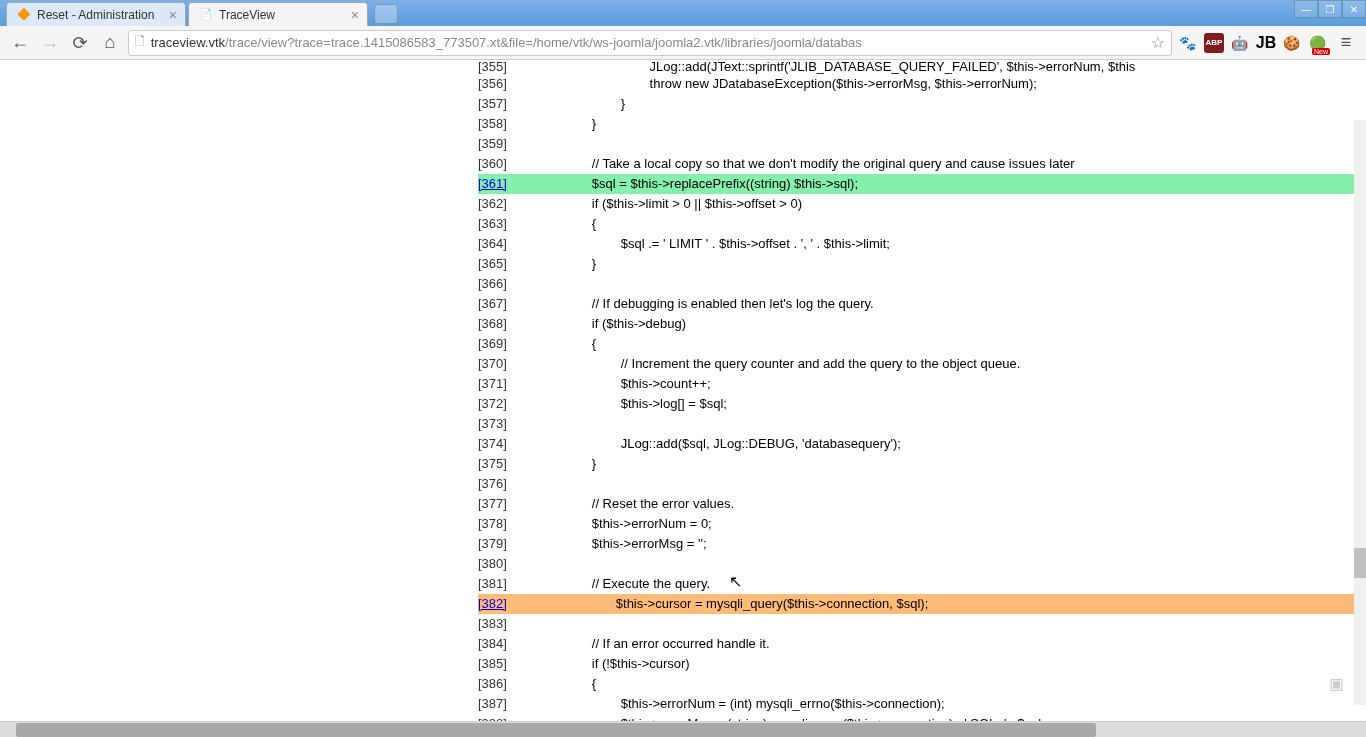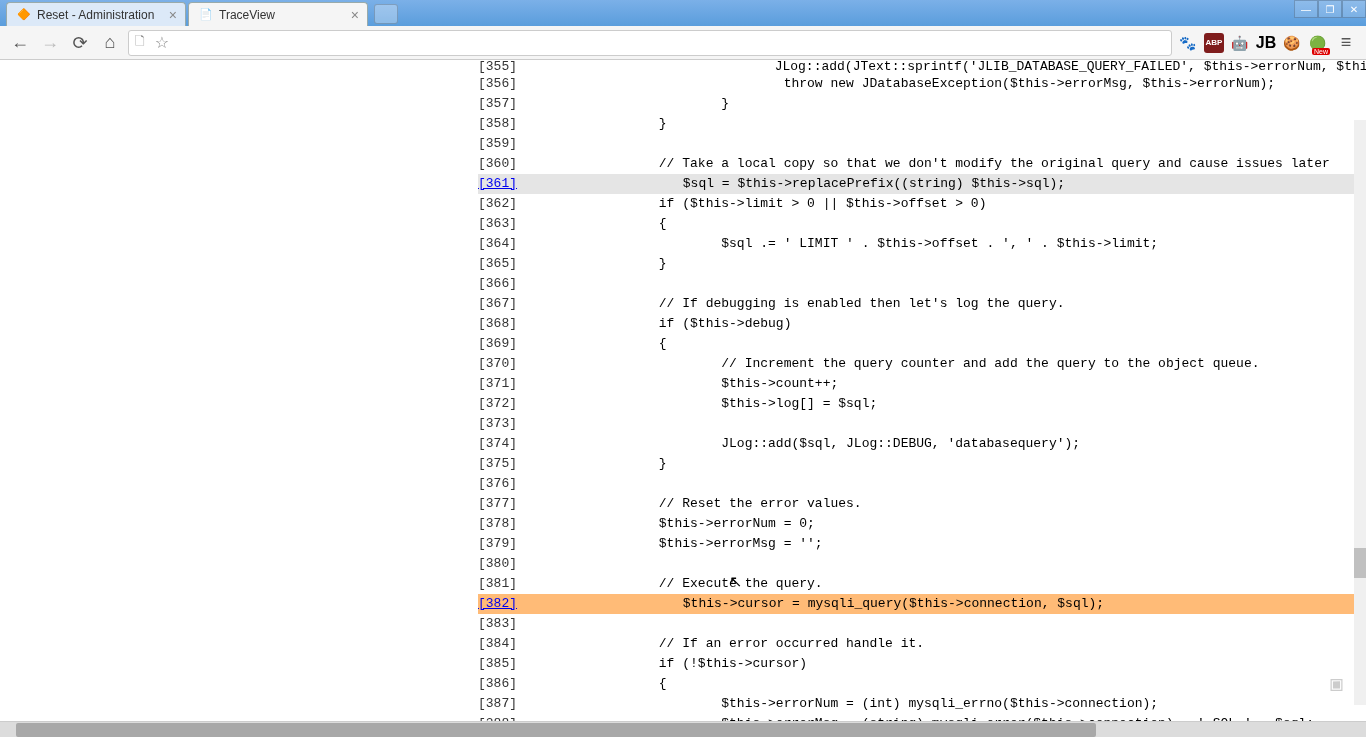--- a/index.html
+++ b/index.html
@@ -153,31 +153,31 @@
     
     
     .content {
       height: calc(737px - 26px - 34px - 16px);
       overflow: hidden;
       background: #fff;
       position: relative;
     }
     .code-container {
       padding-left: 478px;
-      font-family: Liberation Mono, monospace;
+      font-family: Liberation Sans, sans-serif;
       font-size: 13px;
       line-height: 20px;
       white-space: pre;
     }
     .code-line {
       display: flex;
       height: 20px;
       align-items: center;
     }
-    .code-line.hl-gray { background: #e5e5e5; gap: 24px; }
+    .code-line.hl-gray { background: #86efac; }
     .code-line.hl-orange { background: #ffbb77; gap: 24px; }
     .line-num {
       color: #333;
       width: 56px;
       text-align: left;
       padding-right: 8px;
     }
     .line-num.link {
       color: #0000ee;
       text-decoration: underline;
@@ -262,20 +262,23 @@
   </div>
 </div>
 
 <div class="toolbar">
   <div class="nav-btn">←</div>
   <div class="nav-btn disabled">→</div>
   <div class="nav-btn">⟳</div>
   <div class="nav-btn">⌂</div>
   <div class="addr-bar">
     <span class="addr-icon">🗋</span>
+    <span class="addr-text">
+      <span class="addr-host">traceview.vtk</span><span class="addr-path">/trace/view?trace=trace.1415086583_773507.xt&amp;file=/home/vtk/ws-joomla/joomla2.vtk/libraries/joomla/databas</span>
+    </span>
     <span class="star-icon">☆</span>
   </div>
   <div class="ext-icon">🐾</div>
   <div class="ext-icon" style="background:#7f1d1d;color:#fff;font-size:8px;font-weight:bold;border-radius:3px">ABP</div>
   <div class="ext-icon" style="color:#8c4">🤖</div>
   <div class="ext-icon" style="color:#000000;font-weight:bold;font-size:16px">JB</div>
   <div class="ext-icon">🍪</div>
   <div class="ext-icon" style="position:relative">🟢<span style="position:absolute;bottom:-2px;right:-2px;background:#d00;color:#fff;font-size:7px;padding:0 2px;border-radius:2px">New</span></div>
   <div class="menu-btn">≡</div>
 </div>

